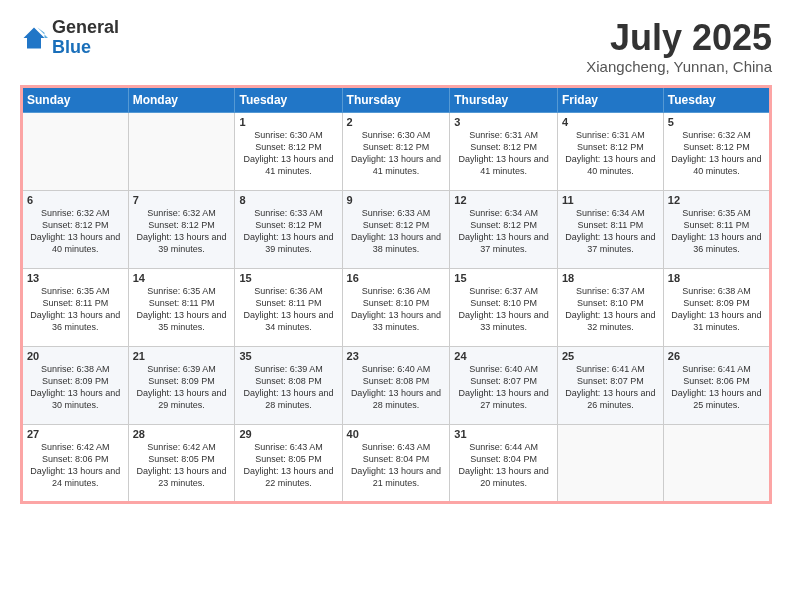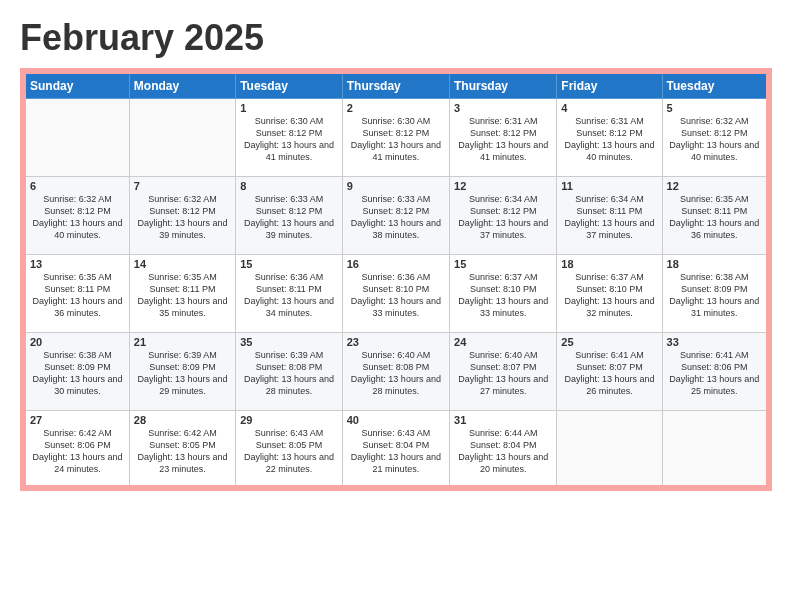--- a/index.html
+++ b/index.html
@@ -47,21 +47,21 @@
       color: #333;
       line-height: 1.1;
     }
     .location {
       font-size: 15px;
       color: #555;
     }
     .calendar {
       width: 100%;
       border-collapse: collapse;
-      border: 6px solid #fca5a5;
+      border: 3px solid #fca5a5;
     }
     .calendar th {
       background: #2176c7;
       color: #fff;
       font-size: 12px;
       font-weight: bold;
       padding: 5px 4px;
       text-align: left;
       border: 1px solid #5599d4;
     }
@@ -90,22 +90,35 @@
       line-height: 1.35;
       text-align: center;
     }
     .empty { background: #f9f9f9 !important; }
   </style>
 </head>
 <body>
 
 <div class="page">
   <div class="header">
+    <div class="logo">
+      <svg class="logo-icon" viewBox="0 0 32 32">
+        <polygon points="16,4 28,16 24,16 24,28 8,28 8,16 4,16" fill="#2176c7"></polygon>
+        <polygon points="20,4 32,16 28,16 28,10" fill="#5aabde"></polygon>
+      </svg>
+      <div>
+        <div class="logo-text">
+          <span class="logo-general">General</span><br>
+          <span class="logo-blue">Blue</span>
+        </div>
+      </div>
+    </div>
     <div class="title-block">
-      <div class="month-title">February 2025</div>
+      <div class="month-title">July 2025</div>
+      <div class="location">Xiangcheng, Yunnan, China</div>
     </div>
   </div>
 
   <table class="calendar">
     <thead>
       <tr>
       <th>Sunday</th>
           <th>Monday</th>
           <th>Tuesday</th>
           <th>Thursday</th>
@@ -218,21 +231,21 @@
           </td>
           <td>
             <span class="day-num">24</span>
             <div class="day-info">Sunrise: 6:40 AM<br>Sunset: 8:07 PM<br>Daylight: 13 hours and 27 minutes.</div>
           </td>
           <td>
             <span class="day-num">25</span>
             <div class="day-info">Sunrise: 6:41 AM<br>Sunset: 8:07 PM<br>Daylight: 13 hours and 26 minutes.</div>
           </td>
           <td>
-            <span class="day-num">33</span>
+            <span class="day-num">26</span>
             <div class="day-info">Sunrise: 6:41 AM<br>Sunset: 8:06 PM<br>Daylight: 13 hours and 25 minutes.</div>
           </td>
         </tr>
         <tr>
           <td>
             <span class="day-num">27</span>
             <div class="day-info">Sunrise: 6:42 AM<br>Sunset: 8:06 PM<br>Daylight: 13 hours and 24 minutes.</div>
           </td>
           <td>
             <span class="day-num">28</span>

